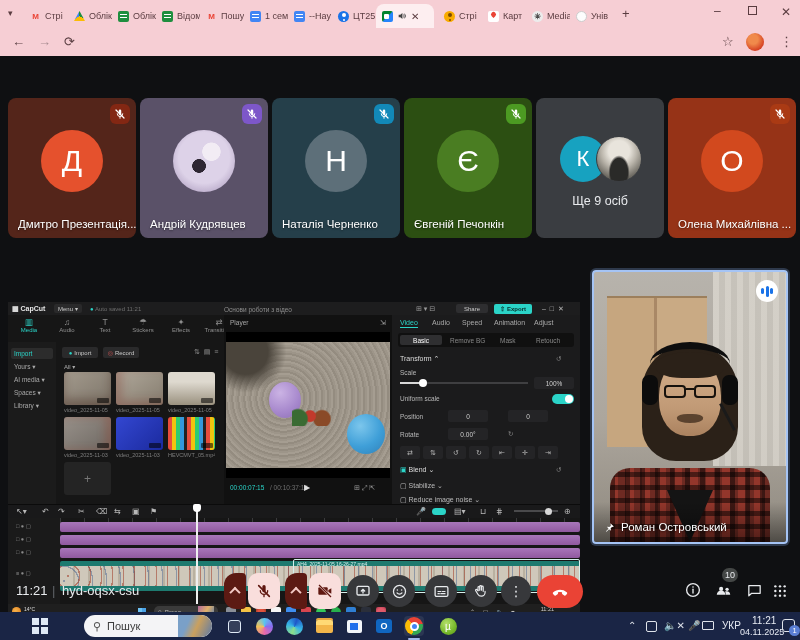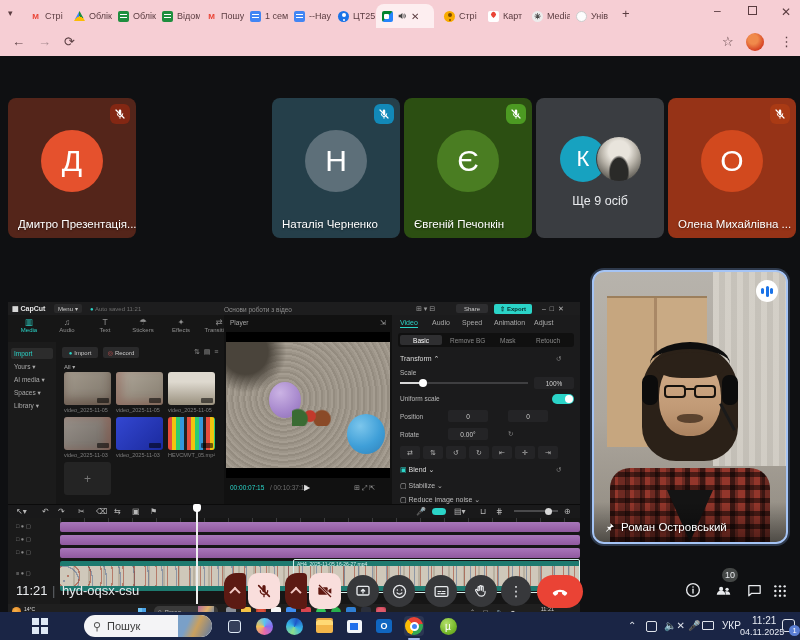--- a/index.html
+++ b/index.html
@@ -35,21 +35,21 @@
   #sitechip{width:14px;height:14px;border-radius:50%;background:#8e1f1a;color:#fff;font-size:9px;display:flex;align-items:center;justify-content:center}
   
   #meet{left:0;top:56px;width:800px;height:556px;background:#0f1012}
   #presenterpill{left:8px;top:8px;width:784px;height:26px;background:#3a3c3f;border-radius:8px;display:flex;align-items:center;gap:10px;padding:0 8px;color:#e8eaed;font-size:12.5px}
   .pavatar{width:20px;height:20px;border-radius:50%;background:radial-gradient(circle at 50% 40%,#d9b894 0 40%,#8a6848 75%,#6b4e33)}
   .tile{position:absolute;top:42px;width:128px;height:140px;border-radius:8px;overflow:hidden}
   .tname{position:absolute;left:10px;bottom:8px;color:#fff;font-size:11.5px;font-weight:500;text-shadow:0 1px 2px rgba(0,0,0,.5);white-space:nowrap}
   .micchip{position:absolute;top:6px;right:6px;width:20px;height:20px;border-radius:6px;display:flex;align-items:center;justify-content:center;color:#fff}
   .bigletter{position:absolute;left:50%;top:32px;transform:translateX(-50%);width:62px;height:62px;border-radius:50%;display:flex;align-items:center;justify-content:center;color:#fff;font-size:30px}
   
-  #selfview{left:592px;top:214px;width:196px;height:274px;border-radius:12px;border:2px solid #a5c4f5;overflow:hidden;background:linear-gradient(180deg,#b7b3ac 0%,#aca69d 55%,#8f897f 100%);box-shadow:0 0 0 2px rgba(138,180,248,.25)}
+  #selfview{left:592px;top:214px;width:196px;height:274px;border-radius:4px;border:2px solid #a5c4f5;overflow:hidden;background:linear-gradient(180deg,#b7b3ac 0%,#aca69d 55%,#8f897f 100%);box-shadow:0 0 0 2px rgba(138,180,248,.25)}
   
   .ctrl{position:absolute;border-radius:50%;background:#37383b;color:#e8eaed;display:flex;align-items:center;justify-content:center}
   .chev{width:8px;height:8px;border-left:2px solid #f3c9c5;border-top:2px solid #f3c9c5;transform:rotate(45deg) translate(1px,1px)}
   
   #capcut{left:8px;top:246px;width:572px;height:302px;background:#161616;overflow:hidden}
   .cc{position:absolute;color:#a9a9a9;font-size:6.5px;white-space:nowrap}
   .cc-tab{position:absolute;width:38px;text-align:center;color:#8f8f8f;font-size:6px}
   .cc-tab .g{display:block;font-size:8.5px;line-height:10px}
   .cc-chip{position:absolute;background:#2a2a2b;border-radius:2px;color:#c8c8c8;font-size:6px;display:flex;align-items:center;justify-content:center;gap:2px}
   .thumb{position:absolute;width:47px;height:33px;border-radius:3px;overflow:hidden}
@@ -163,20 +163,31 @@
       <div class="bigletter" style="background:#e5512d">Д</div>
       <div class="micchip" style="background:#83271372;background:#832713">
           <svg viewBox="0 0 24 24" width="12" height="12" fill="none" stroke="#fff" stroke-width="2" stroke-linecap="round">
             <rect x="9.5" y="3" width="5" height="11" rx="2.5" fill="#fff" stroke="none"></rect>
             <path d="M6.5 11.5a5.5 5.5 0 0 0 11 0M12 17v3.5"></path>
             <path d="M4 4l16 16" stroke-width="2.4"></path>
           </svg>
         </div>
       <div class="tname">Дмитро Презентація...</div>
     </div>
+    <div class="tile" style="left:140px;background:#5a5168">
+      <div class="bigletter" style="background:radial-gradient(circle at 62% 35%,#f2ecf4 0 16%,rgba(0,0,0,0) 17%),radial-gradient(circle at 42% 58%,#2e2633 0 13%,rgba(0,0,0,0) 14%),radial-gradient(circle at 50% 45%,#ddd2e8 0 55%,#9c8ab0 100%)"></div>
+      <div class="micchip" style="background:#7d57c9">
+          <svg viewBox="0 0 24 24" width="12" height="12" fill="none" stroke="#fff" stroke-width="2" stroke-linecap="round">
+            <rect x="9.5" y="3" width="5" height="11" rx="2.5" fill="#fff" stroke="none"></rect>
+            <path d="M6.5 11.5a5.5 5.5 0 0 0 11 0M12 17v3.5"></path>
+            <path d="M4 4l16 16" stroke-width="2.4"></path>
+          </svg>
+        </div>
+      <div class="tname">Андрій Кудрявцев</div>
+    </div>
     <div class="tile" style="left:272px;background:#253f4a">
       <div class="bigletter" style="background:#5d6f79">Н</div>
       <div class="micchip" style="background:#1289b8">
           <svg viewBox="0 0 24 24" width="12" height="12" fill="none" stroke="#fff" stroke-width="2" stroke-linecap="round">
             <rect x="9.5" y="3" width="5" height="11" rx="2.5" fill="#fff" stroke="none"></rect>
             <path d="M6.5 11.5a5.5 5.5 0 0 0 11 0M12 17v3.5"></path>
             <path d="M4 4l16 16" stroke-width="2.4"></path>
           </svg>
         </div>
       <div class="tname">Наталія Черненко</div>

